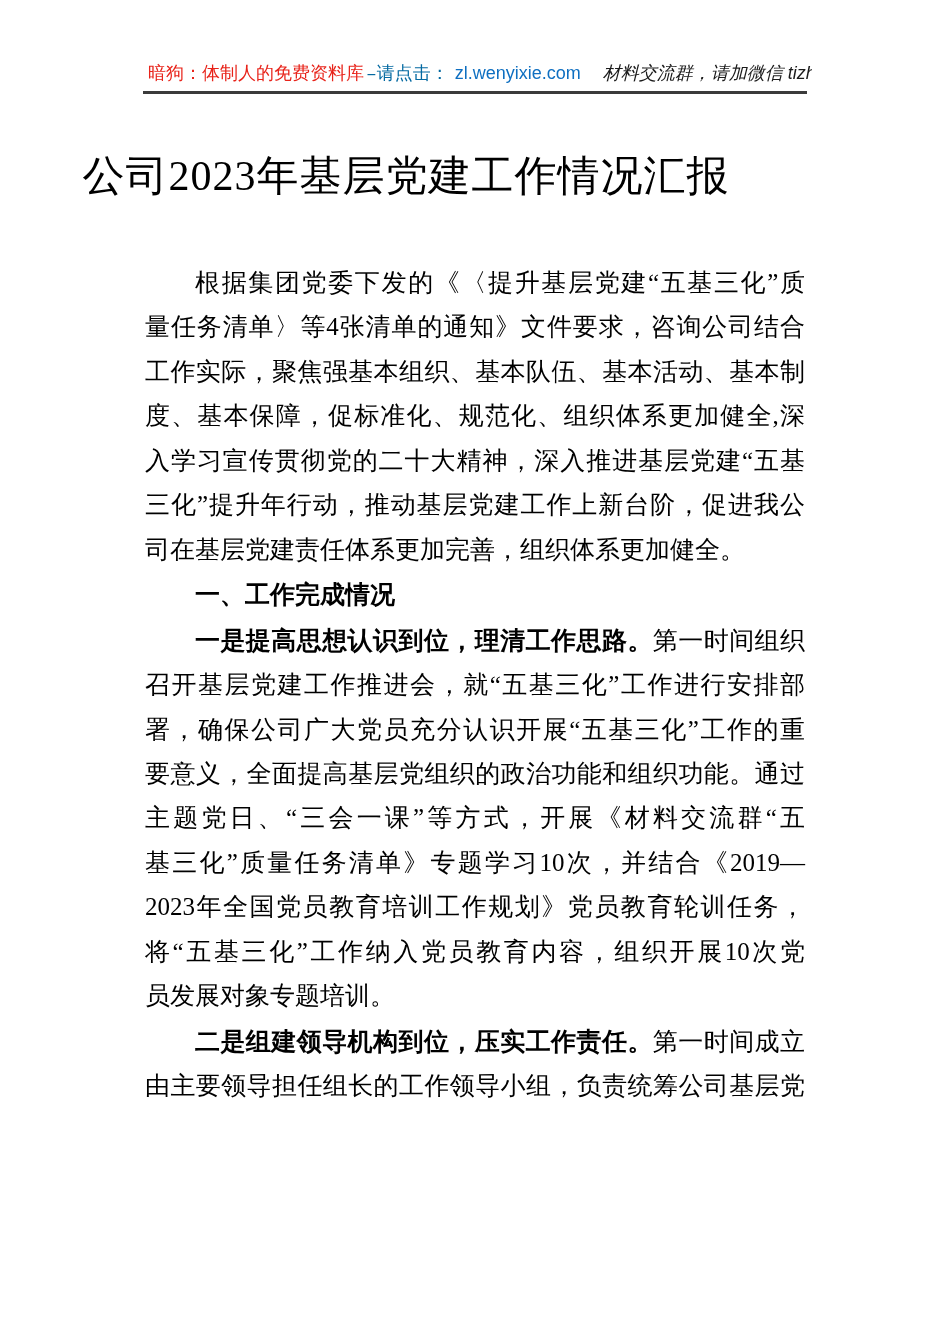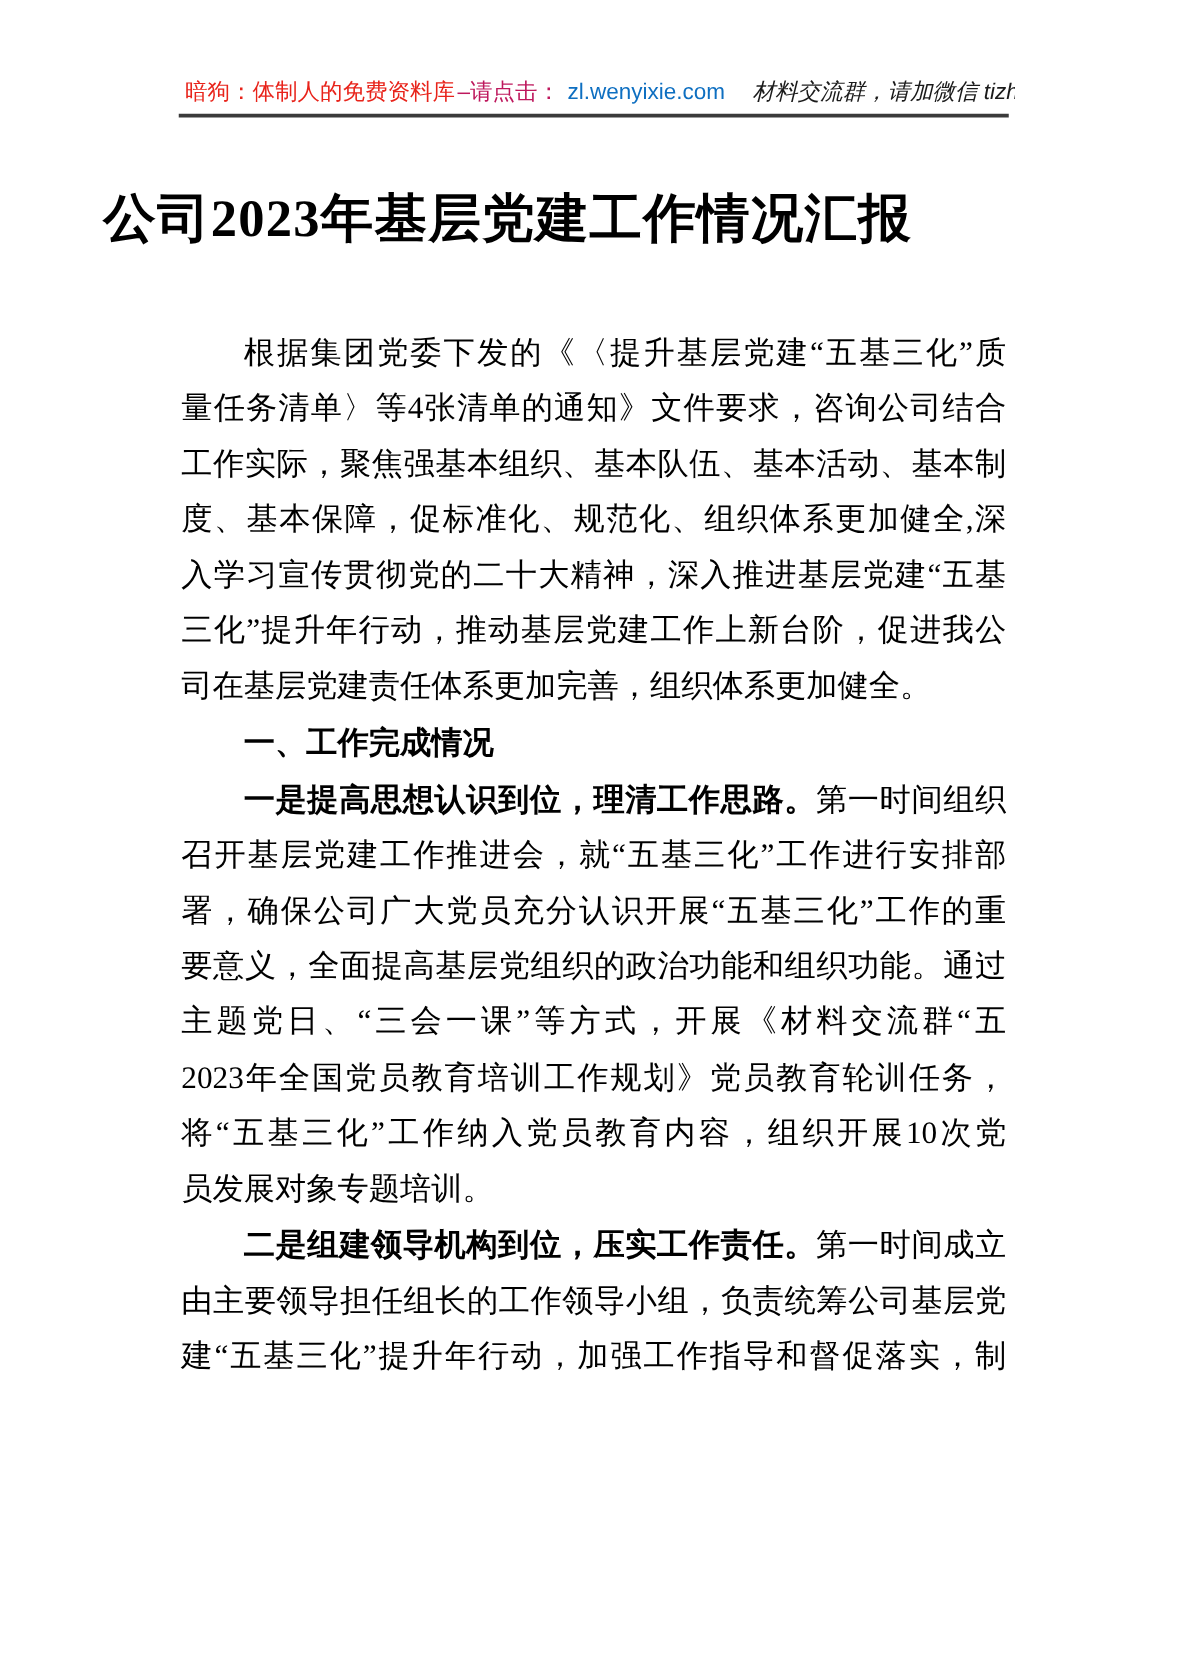--- a/index.html
+++ b/index.html
@@ -26,40 +26,40 @@
     top:60px;
     width:680px;
     display:flex;
     align-items:baseline;
     white-space:nowrap;
     font-family:"Liberation Sans", sans-serif;
     font-size:18px;
     line-height:26px;
   }
   .promo .red{color:var(--red);}
-  .promo .dash{color:#be185d;margin-left:2px;}
+  .promo .dash{color:#0369a1;margin-left:2px;font-family:Liberation Mono, monospace;}
   .promo .link{color:var(--blue);margin-left:6px;text-decoration:none;}
   .promo .right{color:#1a1a1a;margin-left:22px;font-style:italic;}
   .rule{
     position:absolute;
     left:143px;
     top:91px;
     width:664px;
     height:3px;
     background:var(--rule);
   }
   
   .doc-title{
     position:absolute;
     left:0;
     right:0;
     top:150px;
     text-align:center;
     font-family:"Liberation Serif", serif;
-    font-weight:bold;
+    font-weight:normal;
     font-size:42px;
     line-height:52px;
     letter-spacing:1px;
     color:var(--ink);
   }
   
   .content{
     position:absolute;
     left:145px;
     top:261px;
@@ -108,21 +108,21 @@
       <div class="line justify"><span class="run-normal">度、基本保障，促标准化、规范化、组织体系更加健全,深</span></div>
       <div class="line justify"><span class="run-normal">入学习宣传贯彻党的二十大精神，深入推进基层党建“五基</span></div>
       <div class="line justify"><span class="run-normal">三化”提升年行动，推动基层党建工作上新台阶，促进我公</span></div>
       <div class="line"><span class="run-normal">司在基层党建责任体系更加完善，组织体系更加健全。</span></div>
       <div class="line indent"><span class="run-bold">一、工作完成情况</span></div>
       <div class="line indent justify"><span class="run-bold">一是提高思想认识到位，理清工作思路。</span><span class="run-normal">第一时间组织</span></div>
       <div class="line justify"><span class="run-normal">召开基层党建工作推进会，就“五基三化”工作进行安排部</span></div>
       <div class="line justify"><span class="run-normal">署，确保公司广大党员充分认识开展“五基三化”工作的重</span></div>
       <div class="line justify"><span class="run-normal">要意义，全面提高基层党组织的政治功能和组织功能。通过</span></div>
       <div class="line justify"><span class="run-normal">主题党日、“三会一课”等方式，开展《材料交流群“五</span></div>
+      <div class="line justify"><span class="run-normal">基三化”质量任务清单》专题学习10次，并结合《2019—</span></div>
       <div class="line justify"><span class="run-normal">2023年全国党员教育培训工作规划》党员教育轮训任务，</span></div>
       <div class="line justify"><span class="run-normal">将“五基三化”工作纳入党员教育内容，组织开展10次党</span></div>
       <div class="line"><span class="run-normal">员发展对象专题培训。</span></div>
       <div class="line indent justify"><span class="run-bold">二是组建领导机构到位，压实工作责任。</span><span class="run-normal">第一时间成立</span></div>
       <div class="line justify"><span class="run-normal">由主要领导担任组长的工作领导小组，负责统筹公司基层党</span></div>
-      <div class="line justify"><span class="run-normal">建“五基三化”提升年行动，加强工作指导和督促落实，制</span></div>
     </div>
 
 </div>
 
 </body></html>

